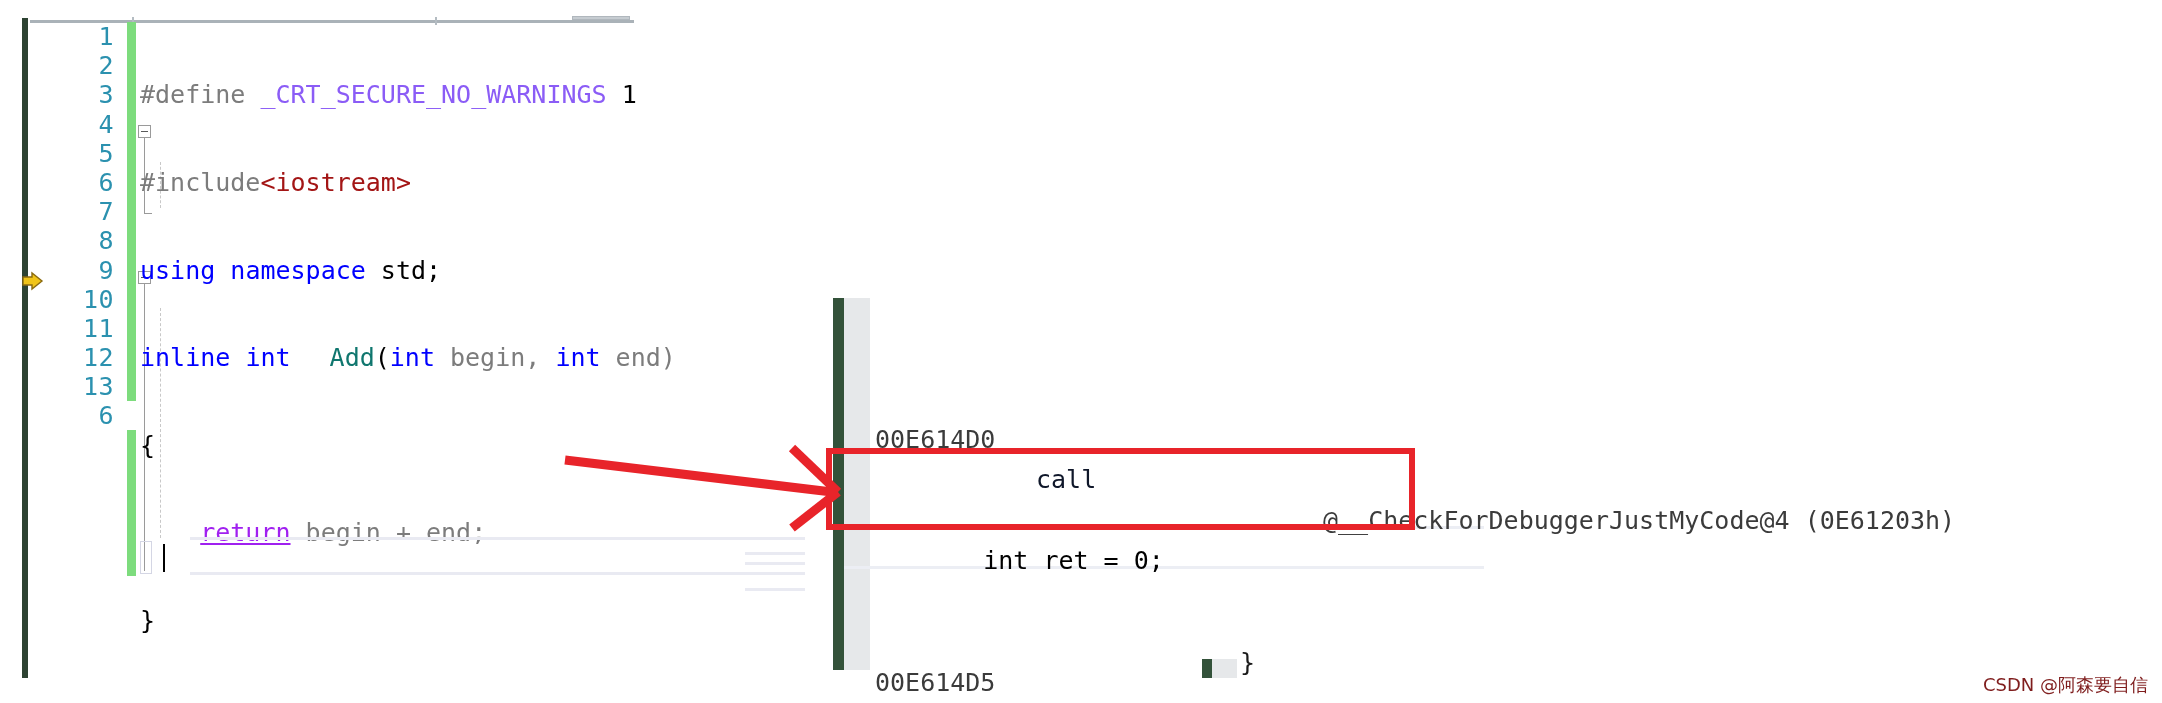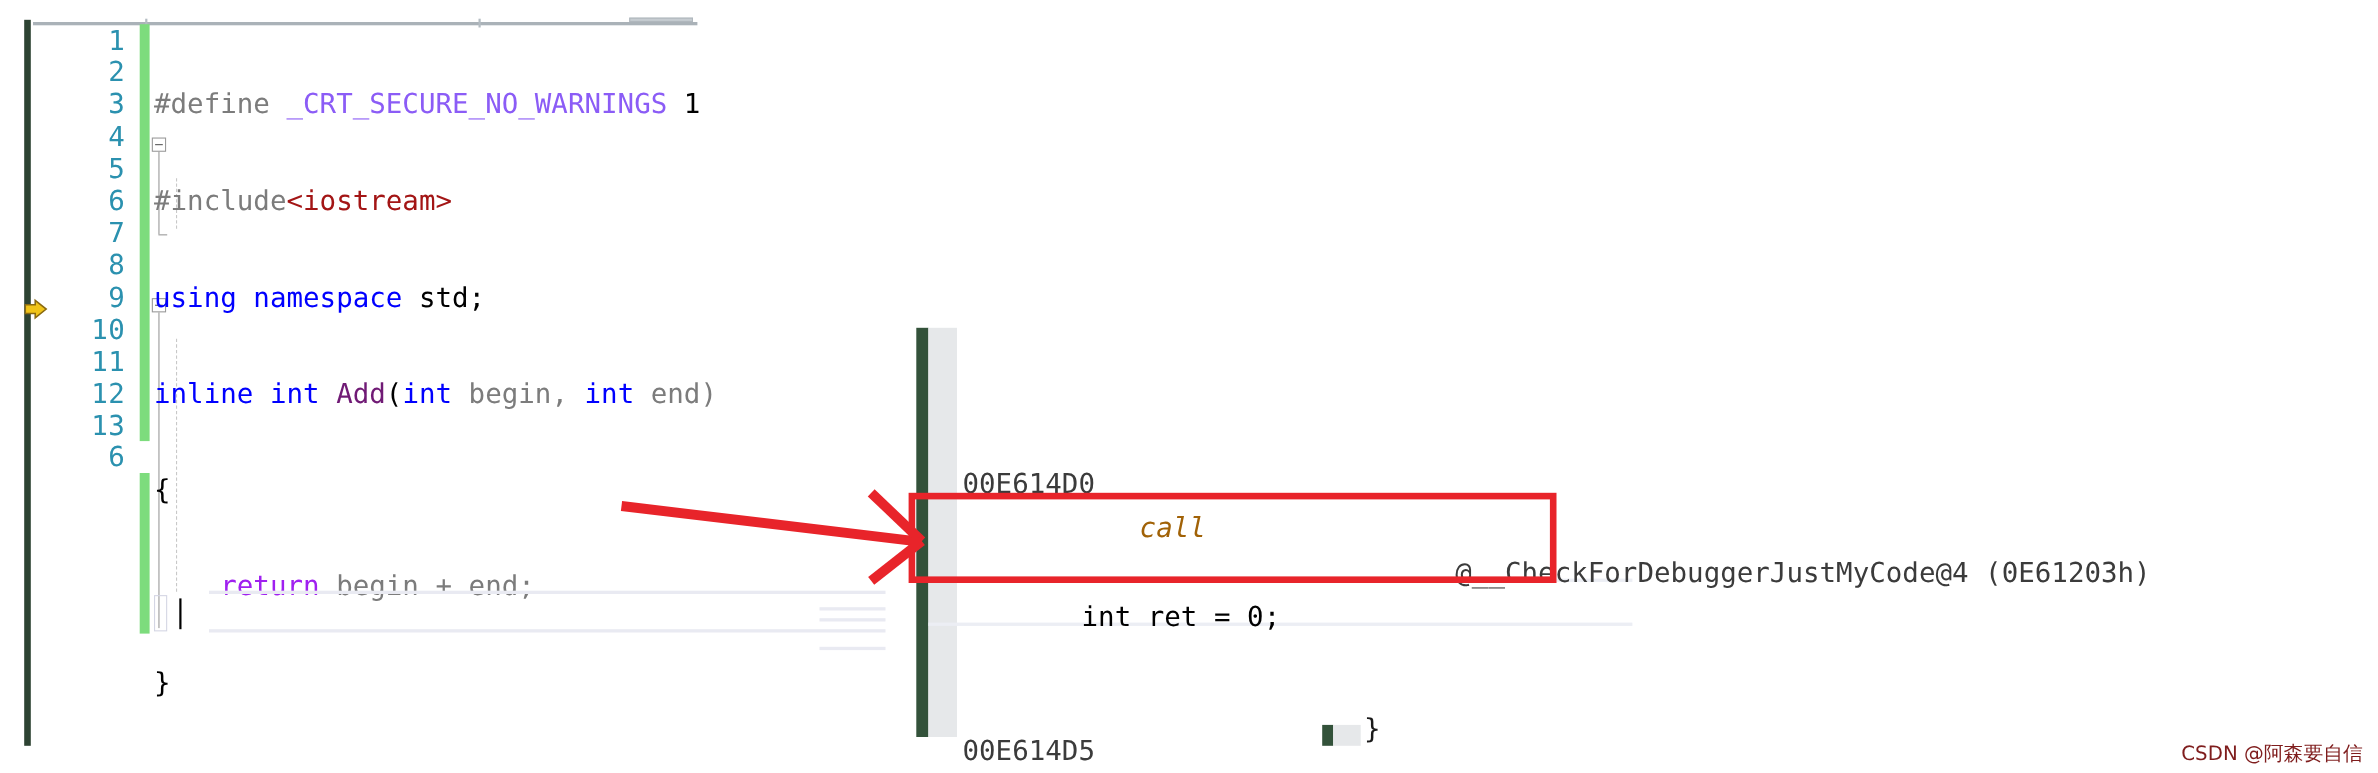--- a/index.html
+++ b/index.html
@@ -97,23 +97,23 @@
     white-space: pre;
     color: #000000;
   }
   .code-area .ln { height: 29.2px; }
 
   
   .c-gray   { color: #7c7c7c; }
   .c-purple { color: #8b5cf6; }
   .c-red    { color: #a31515; }
   .c-blue   { color: #0000ff; }
-  .c-fn     { color: #701a75; }
+  .c-fn     { color: #0f766e; margin-left: 24px; }
   .c-black  { color: #000000; }
-  .c-magenta{ color: #a020f0; }
+  .c-magenta{ color: #a020f0; text-decoration: underline; }
 
   
   .fold-box {
     position: absolute;
     left: 138px;
     width: 13px;
     height: 13px;
     border: 1px solid #9a9a9a;
     background: #ffffff;
     box-sizing: border-box;
@@ -220,22 +220,21 @@
     position: relative;
   }
   .d-addr {
     position: absolute;
     left: 42px;
     color: #3b3b3b;
   }
   .d-mnem {
     position: absolute;
     left: 203px;
-    color: #a16207;
-    font-style: italic;
+    color: #0f172a;
   }
   .d-ops {
     position: absolute;
     left: 490px;
     color: #3b3b3b;
   }
   .d-src {
     position: absolute;
     left: 90px;
     color: #000000;

